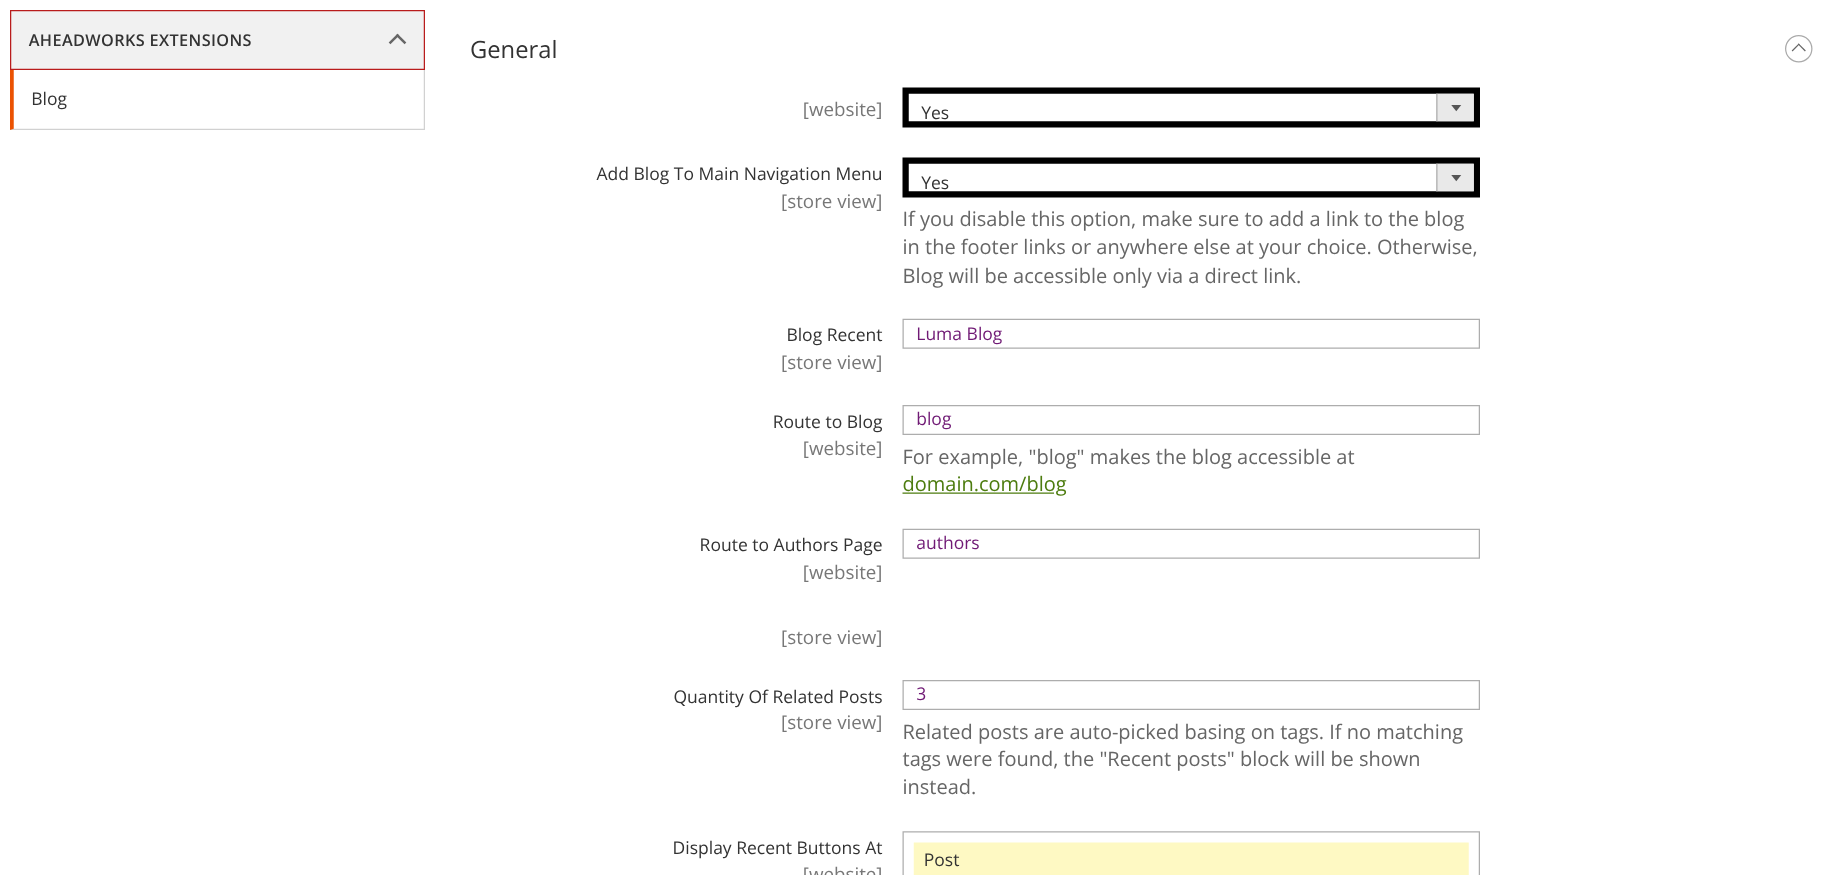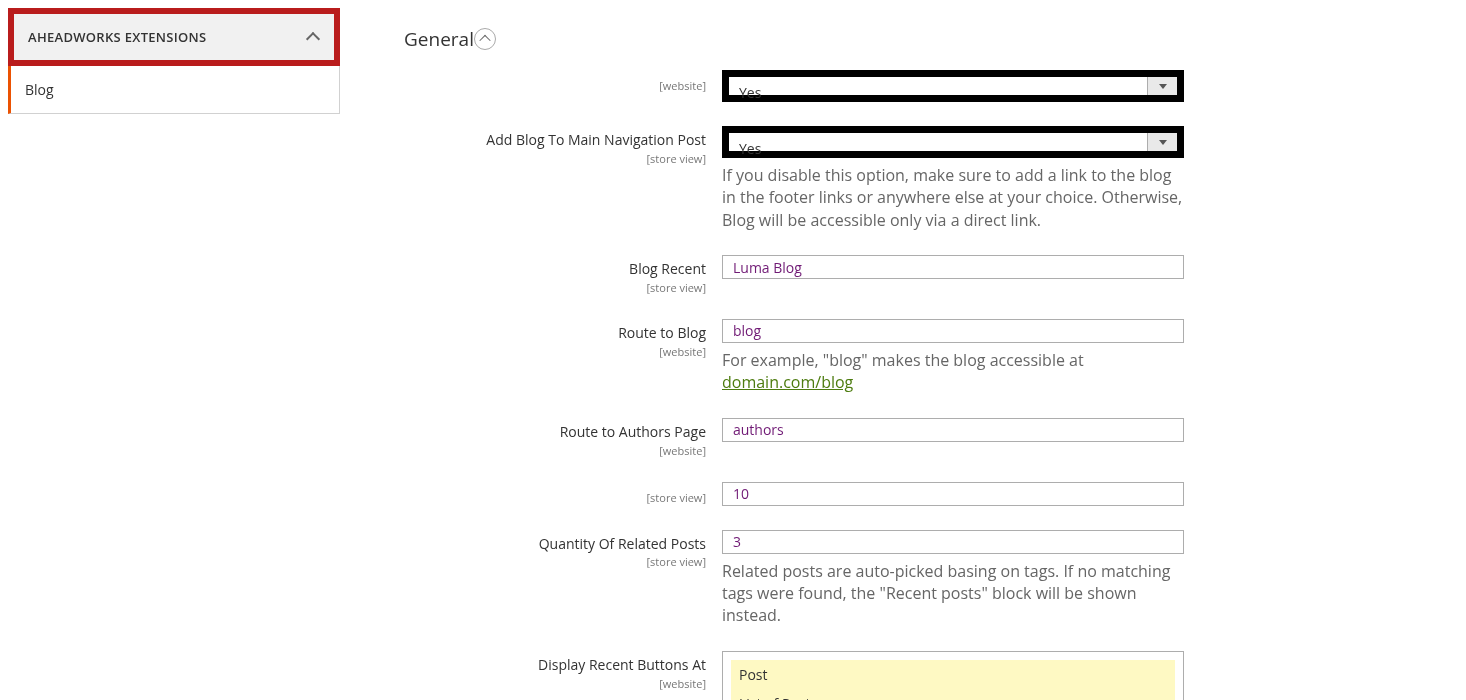--- a/index.html
+++ b/index.html
@@ -14,21 +14,21 @@
     width: 1466px;
     min-height: 700px;
   }
   
   .sidebar {
     width: 348px;
     padding: 8px 8px 8px 8px;
   }
   .sidebar-header {
     background: #f1f1f1;
-    border: 6px solid #b91c1c;
+    border: 1px solid #b91c1c;
     padding: 14px 14px;
     font-size: 13px;
     font-weight: 600;
     letter-spacing: 0.3px;
     text-transform: uppercase;
     color: #333;
     display: flex;
     justify-content: space-between;
     align-items: center;
     cursor: pointer;
@@ -62,23 +62,23 @@
     top: 4px;
     left: 2px;
   }
   
   .main {
     flex: 1;
     padding: 8px 10px 20px 28px;
   }
   .section-title-row {
     display: flex;
+    justify-content: space-between;
     align-items: center;
     padding: 18px 0 18px 0;
-    margin-left: 28px;
   }
   .section-title {
     font-size: 19px;
     color: #333;
     font-weight: 400;
   }
   .collapse-icon {
     width: 22px;
     height: 22px;
     border: 1px solid #aaa;
@@ -109,32 +109,32 @@
     padding-right: 16px;
     padding-top: 6px;
   }
   .label-text {
     font-size: 14px;
     color: #333;
     display: block;
     line-height: 1.2;
   }
   .label-scope {
-    font-size: 11px;
+    font-size: 15px;
     color: #777;
     display: block;
     margin-top: 2px;
   }
   .input-col {
     width: 462px;
   }
   
   .select-wrap {
     display: flex;
-    border: 7px solid #000000;
+    border: 5px solid #000000;
     height: 32px;
     background: #fff;
     justify-content: center;
   }
   .select-value {
     flex: 1;
     padding: 6px 10px;
     font-size: 14px;
     color: #333;
   }
@@ -224,21 +224,21 @@
       <div class="input-col">
         <div class="select-wrap">
           <div class="select-value">Yes</div>
           <div class="select-btn"></div>
         </div>
       </div>
     </div>
 
     <div class="form-row">
       <div class="label-col">
-        <span class="label-text">Add Blog To Main Navigation Post</span>
+        <span class="label-text">Add Blog To Main Navigation Menu</span>
         <span class="label-scope">[store view]</span>
       </div>
       <div class="input-col">
         <div class="select-wrap">
           <div class="select-value">Yes</div>
           <div class="select-btn"></div>
         </div>
         <div class="note">If you disable this option, make sure to add a link to the blog in the footer links or anywhere else at your choice. Otherwise, Blog will be accessible only via a direct link.</div>
       </div>
     </div>
@@ -273,23 +273,20 @@
       </div>
       <div class="input-col">
         <input class="text-input" type="text" value="authors" style="">
       </div>
     </div>
 
     <div class="form-row">
       <div class="label-col">
         <span class="label-scope">[store view]</span>
       </div>
-      <div class="input-col">
-        <input class="text-input" type="text" value="10" style="">
-      </div>
     </div>
 
     <div class="form-row">
       <div class="label-col">
         <span class="label-text">Quantity Of Related Posts</span>
         <span class="label-scope">[store view]</span>
       </div>
       <div class="input-col">
         <input class="text-input" type="text" value="3" style="">
         <div class="note">Related posts are auto-picked basing on tags. If no matching tags were found, the "Recent posts" block will be shown instead.</div>

